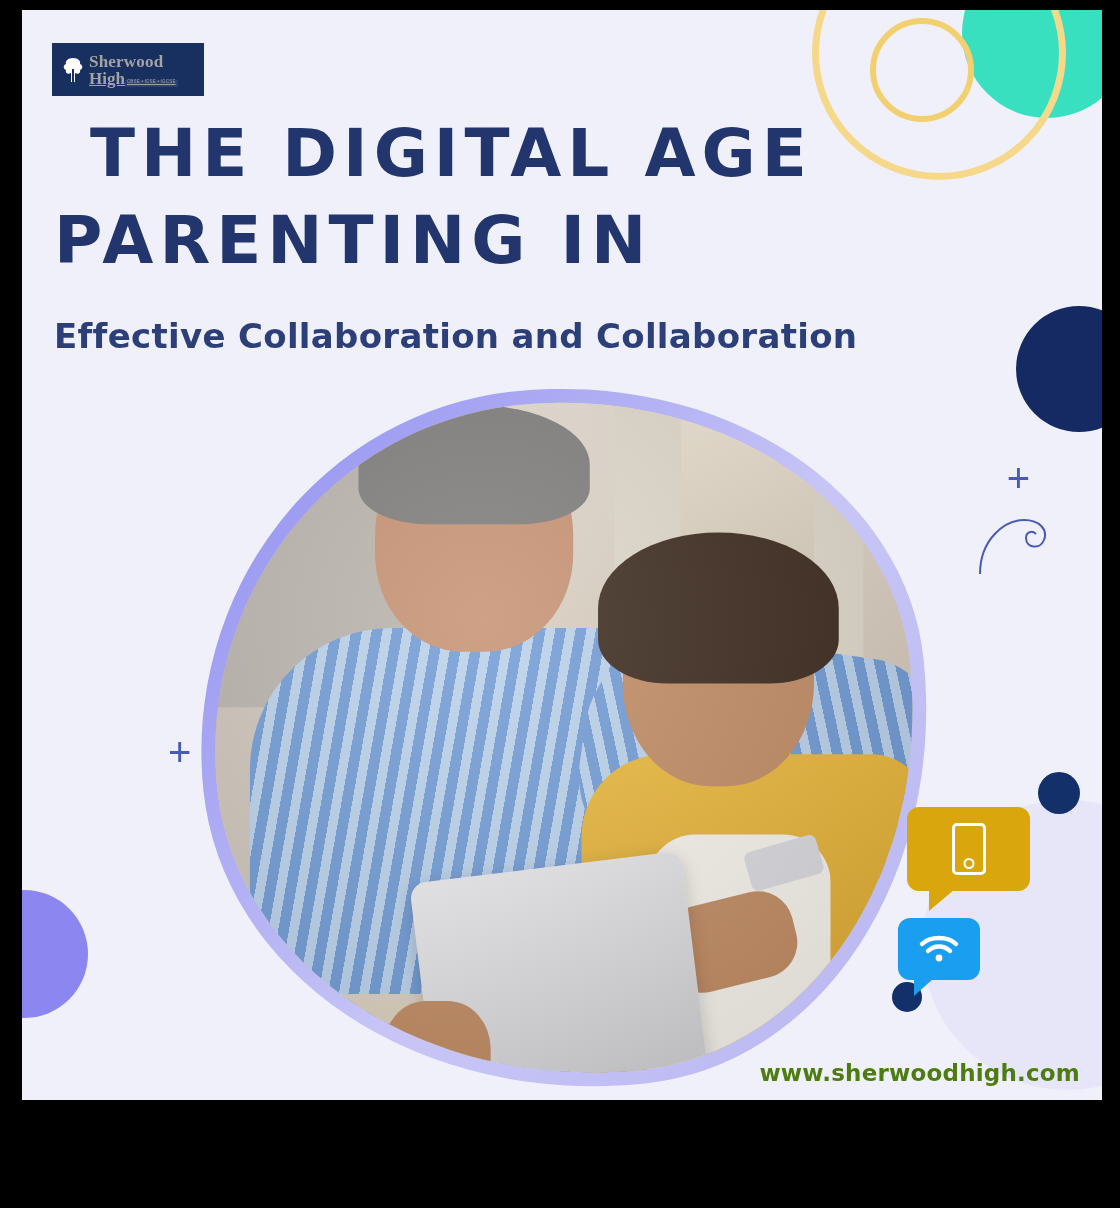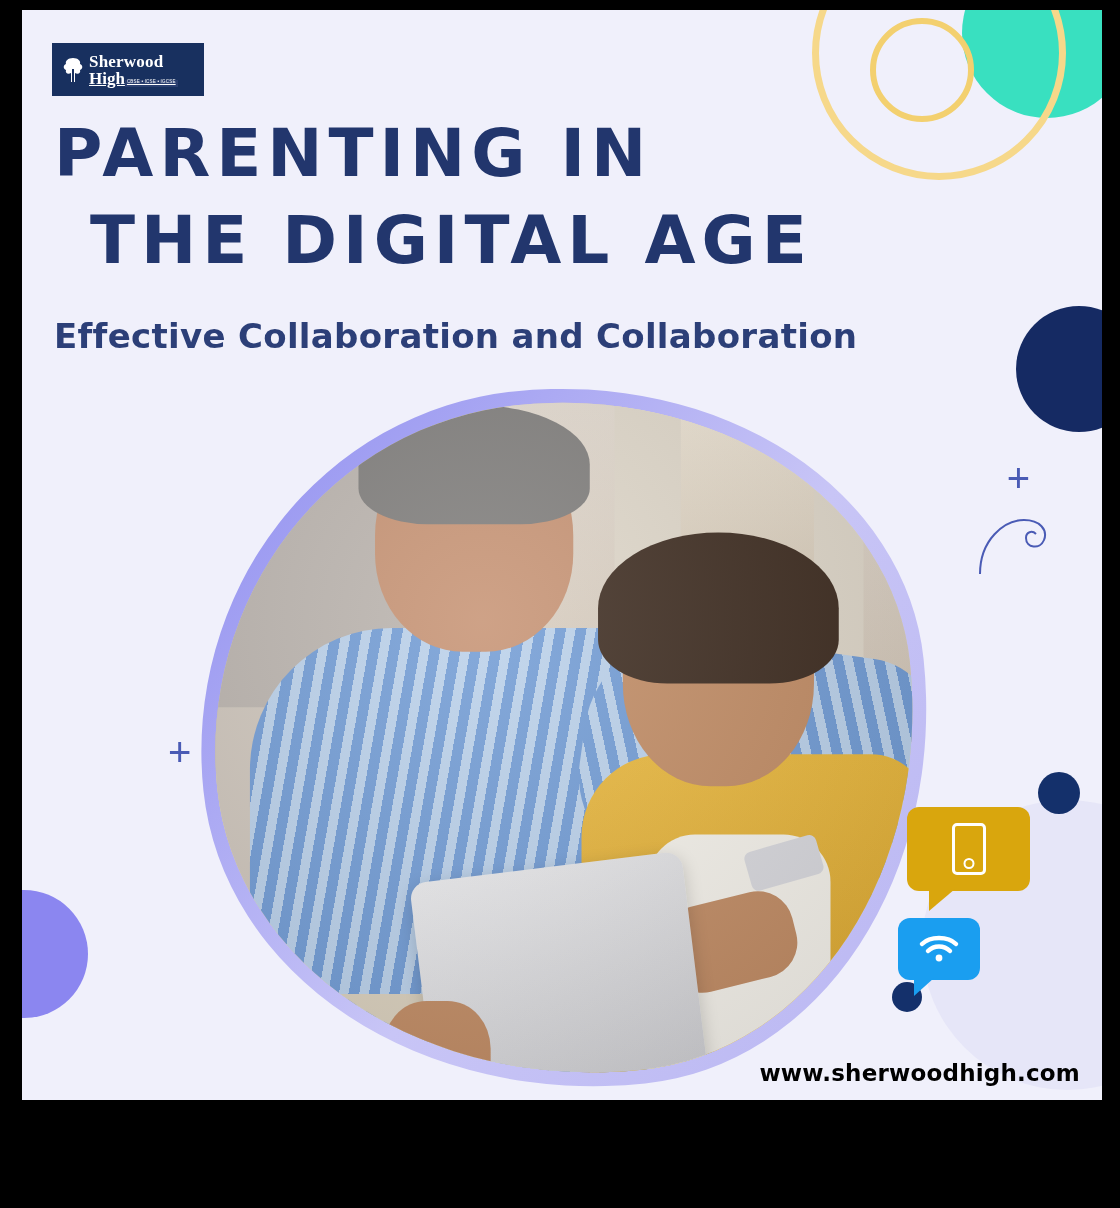--- a/index.html
+++ b/index.html
@@ -105,21 +105,21 @@
     box-sizing: border-box;
   }
   .logo-mark {
     width: 26px; height: 32px;
     flex: 0 0 26px;
     display: flex;
     align-items: center;
     justify-content: center;
   }
   .logo-text {
-    color: #ffffff;
+    color: #a3a3a3;
     margin-left: 3px;
     line-height: 1.0;
   }
   .logo-text .l1 {
     font-family: "Liberation Serif", serif;
     font-size: 17px;
     font-weight: 700;
     letter-spacing: .2px;
     display: block;
   }
@@ -328,21 +328,21 @@
     width: 7px; height: 7px;
     border: 2px solid #ffffff;
     border-radius: 50%;
   }
 
   
   .site-url {
     position: absolute;
     right: 22px;
     bottom: 14px;
-    color: #000000;
+    color: #4d7c0f;
     font-family: "DejaVu Sans", sans-serif;
     font-weight: 700;
     font-size: 23px;
     letter-spacing: .2px;
   }
 </style>
 </head>
 <body>
 
 <div class="stage">
@@ -375,22 +375,22 @@
       <div class="logo-text">
         <span class="l1">Sherwood</span>
         <span class="l2row">
           <span class="l2">High</span>
           <span class="l3">CBSE • ICSE • IGCSE</span>
         </span>
       </div>
     </div>
 
     <div class="title">
+      <span class="line line2">THE DIGITAL AGE</span>
       <span class="line line1">PARENTING IN</span>
-      <span class="line line2">THE DIGITAL AGE</span>
     </div>
 
     <div class="subtitle">Effective Collaboration and Collaboration</div>
 
     <div class="photo-wrap">
       <div class="photo-ring"></div>
       <div class="photo-clip">
         <div class="photo-inner">
           <div class="scene">
             <div class="wall-left"></div>

